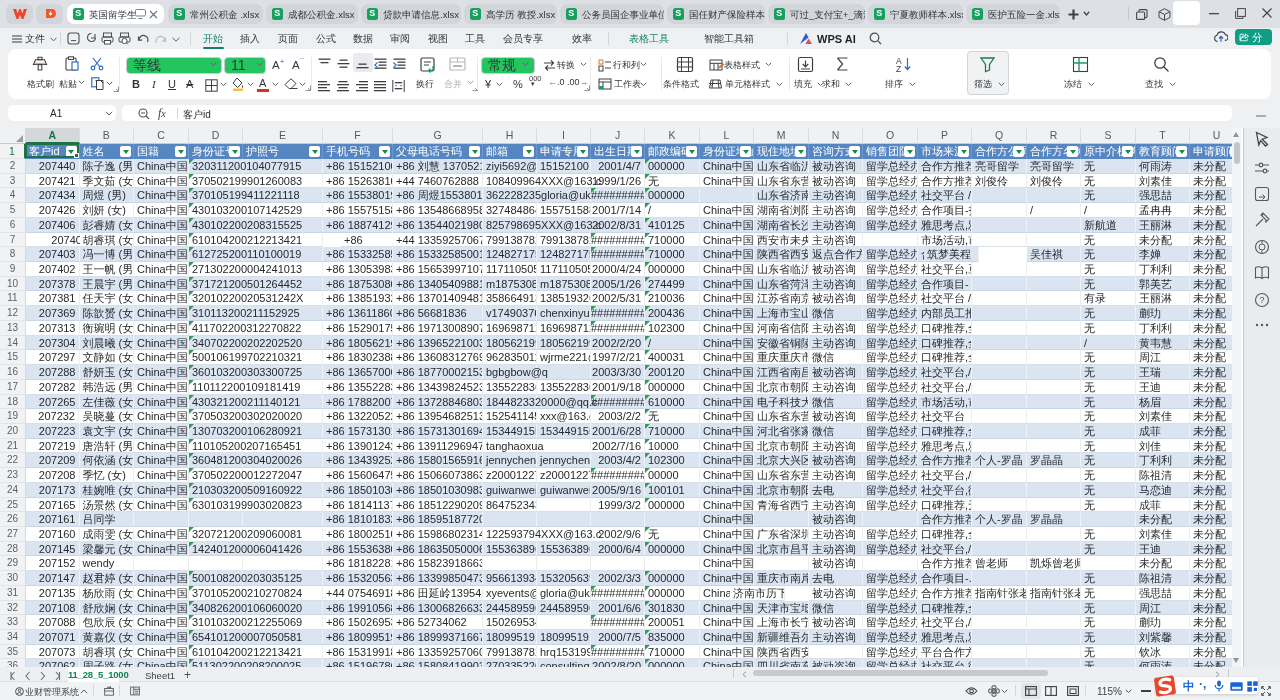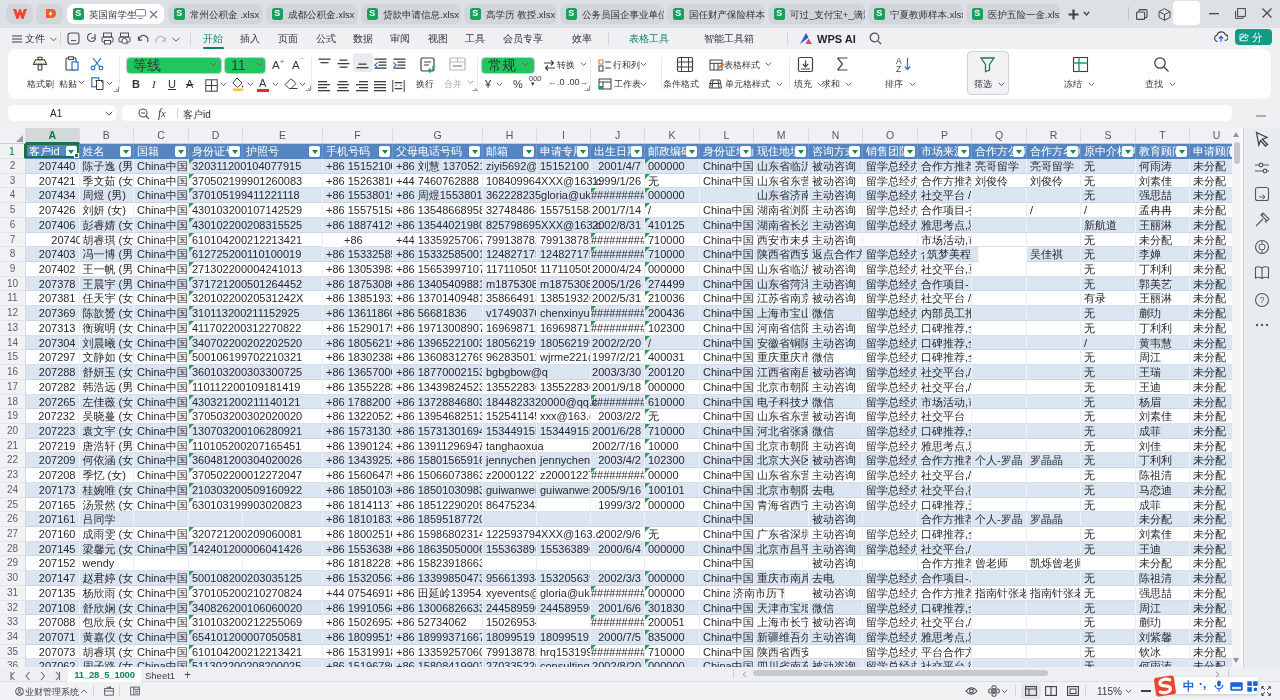--- a/index.html
+++ b/index.html
@@ -1492,21 +1492,21 @@
       </svg>
 <svg class="abs" style="left:25px;top:4px" width="6" height="10" viewBox="0 0 6 10">
         <path d="M4.5 1 L1 5 L4.5 9" fill="none" stroke="#6b6f75" stroke-width="1.1"></path>
       </svg>
 <svg class="abs" style="left:40px;top:4px" width="6" height="10" viewBox="0 0 6 10">
         <path d="M1 1 L4.5 5 L1 9" fill="none" stroke="#6b6f75" stroke-width="1.1"></path>
       </svg>
 <svg class="abs" style="left:55px;top:4px" width="6" height="10" viewBox="0 0 6 10">
         <path d="M1 1 L4.5 5 L1 9 M4.5 1 V9" fill="none" stroke="#6b6f75" stroke-width="1.1"></path>
       </svg>
-<div class="shtab" style="left:68px;width:73px;line-height:16px">11_28_5_1000</div>
+<div class="shtab" style="left:68px;width:51px;line-height:16px">11_28_5_1000</div>
 <div class="abs" style="left:145px;top:3px;font-size:9.5px;color:#3c4045">Sheet1</div>
 <div class="abs" style="left:184px;top:1px;font-size:12px;color:#4a4e54">+</div>
 <div class="abs" style="left:733px;top:2.5px;width:1px;height:9px;background:#c9ccd0"></div>
 <svg class="abs" style="left:742px;top:4.5px" width="5" height="7" viewBox="0 0 5 7">
         <path d="M4 0.8 L1 3.5 L4 6.2" fill="none" stroke="#8f939a"></path>
       </svg>
 <div class="abs" style="left:753px;top:3.5px;width:295px;height:6px;background:#c6c9ce;border-radius:3px"></div>
 <svg class="abs" style="left:1215px;top:4.5px" width="5" height="7" viewBox="0 0 5 7">
         <path d="M1 0.8 L4 3.5 L1 6.2" fill="none" stroke="#8f939a"></path>
       </svg>

